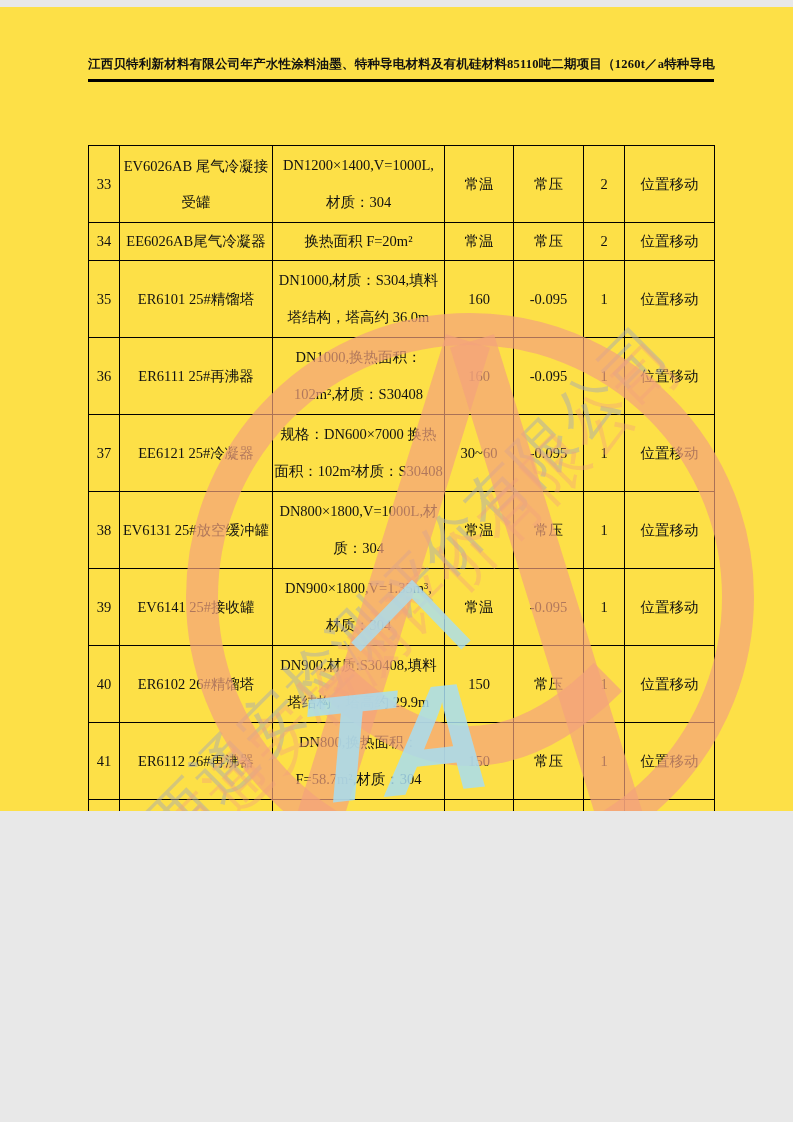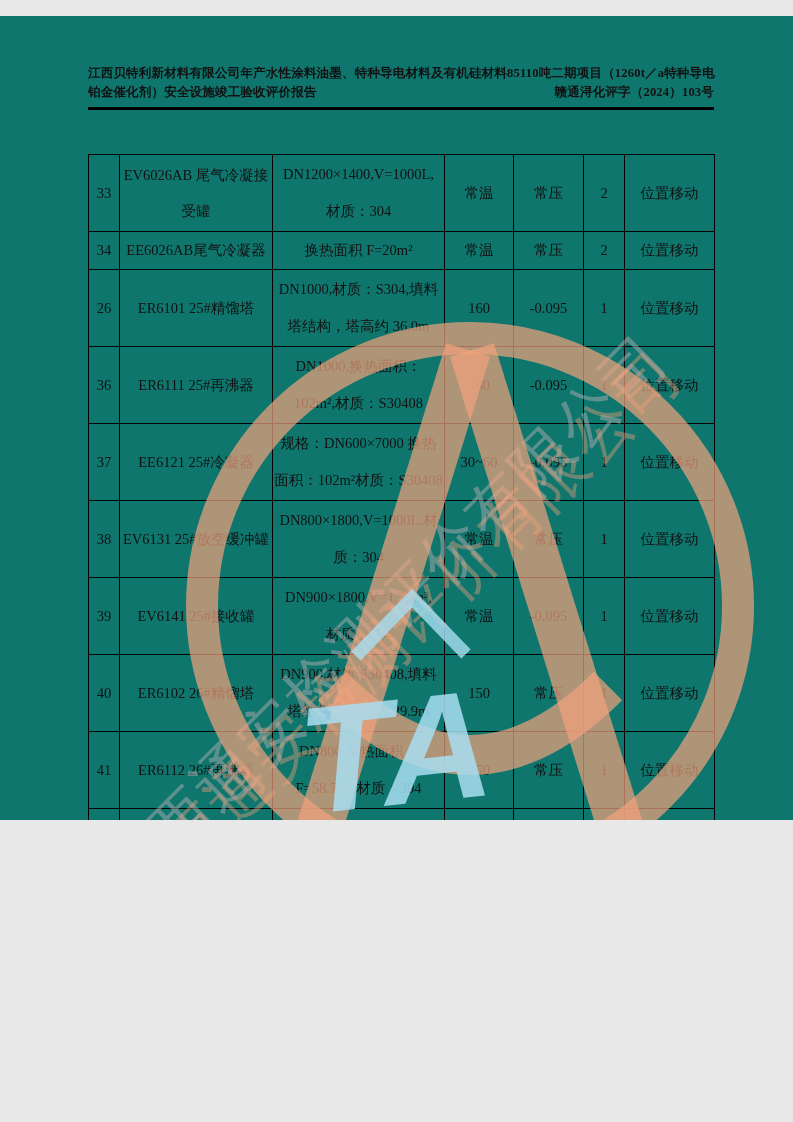--- a/index.html
+++ b/index.html
@@ -1,20 +1,20 @@
 <!DOCTYPE html>
 <html><head>
 <meta charset="utf-8">
 <style>
   html,body{margin:0;padding:0;background:#e8e8e8;}
   .page{
     position:relative;
     width:793px;height:804px;
-    margin:16px auto;
-    background:#0f766e;
+    margin:7px auto;
+    background:#fde047;
     overflow:hidden;
     font-family:"Liberation Serif","DejaVu Serif",serif;
     color:#111;
   }
   
   .report-header{
     position:absolute;left:88px;top:48px;width:626px;
     font-size:12.5px;line-height:19px;font-weight:bold;
     border-bottom:3px solid #000;padding-bottom:5px;
     letter-spacing:.2px;
@@ -53,24 +53,20 @@
     z-index:5;pointer-events:none;
   }
 </style>
 </head>
 <body>
 
 <div class="page">
 
   <div class="report-header">
     <div class="hline">江西贝特利新材料有限公司年产水性涂料油墨、特种导电材料及有机硅材料85110吨二期项目（1260t／a特种导电</div>
-    <div class="hline hline3">
-      <span>铂金催化剂）安全设施竣工验收评价报告</span>
-      <span class="doc-number">赣通浔化评字（2024）103号</span>
-    </div>
   </div>
 
   <table class="equip">
     <colgroup>
       <col style="width:31px">
         <col style="width:153px">
         <col style="width:172px">
       <col style="width:69px">
         <col style="width:70px">
         <col style="width:41px">
@@ -95,21 +91,21 @@
       <td class="spec-cell">
         <div class="spec-line">换热面积 F=20m²</div>
         <div class="spec-line"></div>
       </td>
       <td>常温</td>
       <td>常压</td>
       <td>2</td>
       <td>位置移动</td>
     </tr>
         <tr>
-      <td class="no-cell">26</td>
+      <td class="no-cell">35</td>
       <td class="name-cell">ER6101 25#精馏塔</td>
       <td class="spec-cell">
         <div class="spec-line">DN1000,材质：S304,填料</div>
         <div class="spec-line">塔结构，塔高约 36.0m</div>
       </td>
       <td>160</td>
       <td>-0.095</td>
       <td>1</td>
       <td>位置移动</td>
     </tr>

